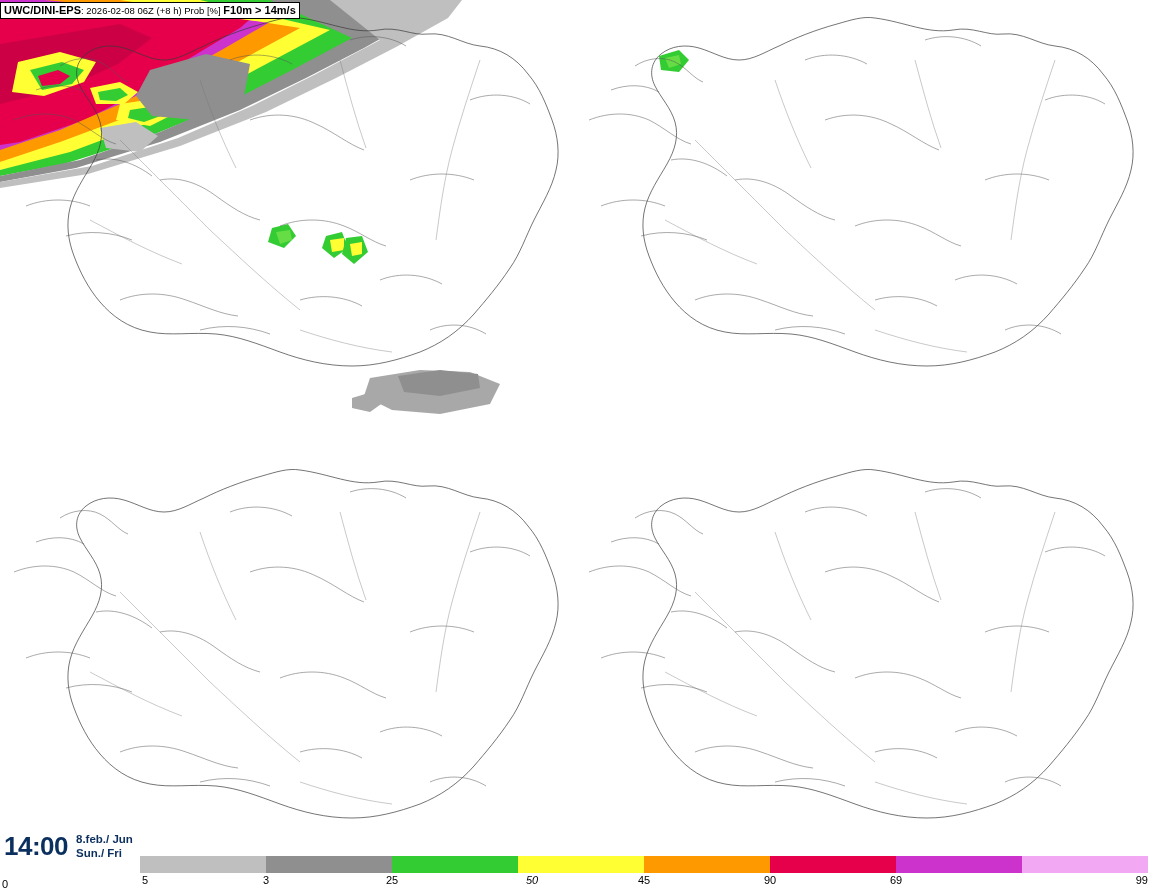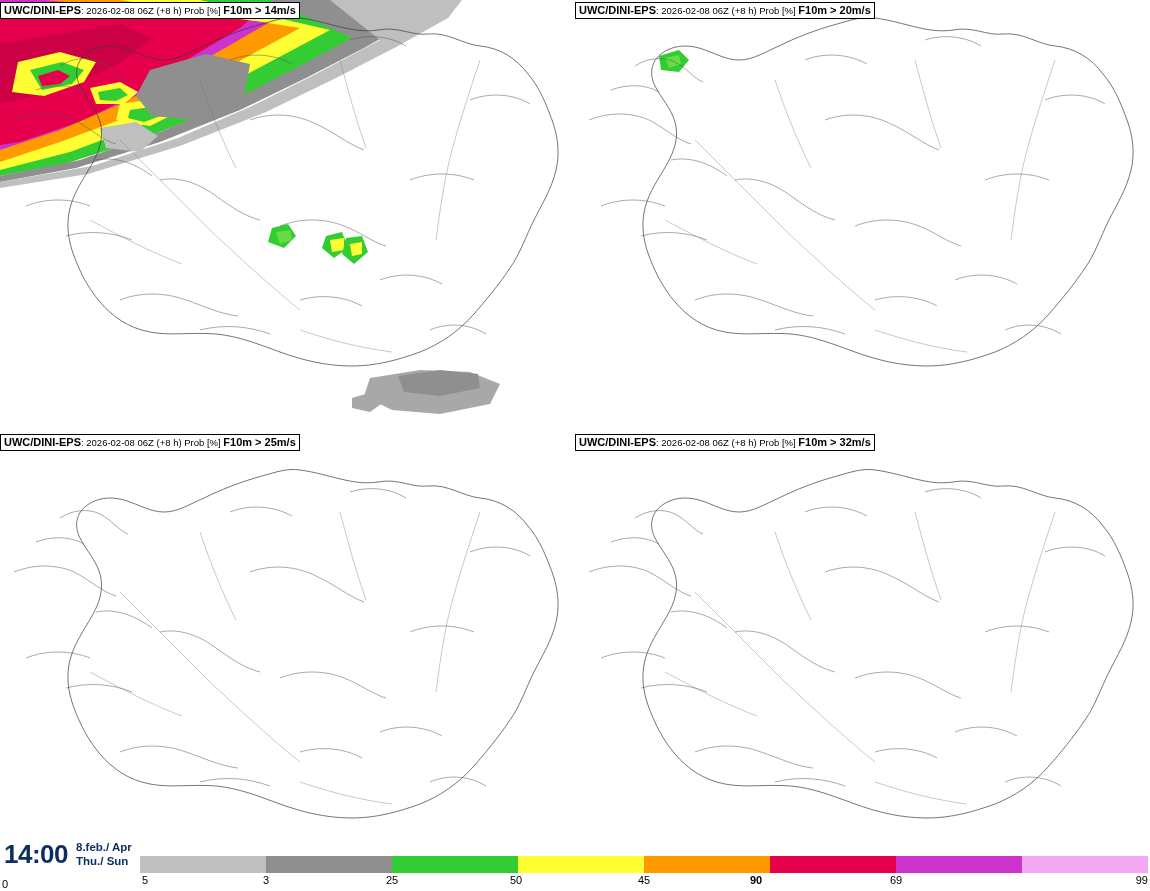--- a/index.html
+++ b/index.html
@@ -61,21 +61,20 @@
     background: #ffffff;
   }
   #time-box {
     position: absolute;
     left: 0px; top: 5px;
     width: 138px; height: 42px;
     display: flex;
     align-items: center;
     gap: 8px;
     padding-left: 4px;
-    margin-top: 8px;
   }
   #time-big {
     font-size: 26px;
     font-weight: bold;
     color: #0b2f5e;
     letter-spacing: -0.5px;
   }
   #time-date {
     font-size: 11.5px;
     font-weight: bold;
@@ -273,23 +272,20 @@
         <g class="hairline">
           <path d="M120,140 C150,170 180,200 210,230 C240,258 270,286 300,310"></path>
           <path d="M480,60 C470,90 460,120 452,150 C444,180 440,210 436,240"></path>
           <path d="M200,80 C210,110 222,140 236,168"></path>
           <path d="M340,60 C348,90 356,120 366,148"></path>
           <path d="M90,220 C120,236 150,252 182,264"></path>
           <path d="M300,330 C330,340 360,348 392,352"></path>
         </g>
       </g>
     </svg>
-    <div class="panel-title">
-      <span class="model">UWC/DINI-EPS</span><span class="meta">: 2026-02-08 06Z (+8 h) Prob [%] </span><span class="param">F10m &gt; 20m/s</span>
-    </div>
   </div>
 
   <div class="panel" id="panel-2">
     <svg class="map-svg" viewBox="0 0 575 432" preserveAspectRatio="none">
       <defs>
           <clipPath id="clip2">
             <rect x="0" y="0" width="575" height="432"></rect>
           </clipPath>
         </defs>
       <g clip-path="url(#clip2)" transform="translate(0,20)">
@@ -331,23 +327,20 @@
         <g class="hairline">
           <path d="M120,140 C150,170 180,200 210,230 C240,258 270,286 300,310"></path>
           <path d="M480,60 C470,90 460,120 452,150 C444,180 440,210 436,240"></path>
           <path d="M200,80 C210,110 222,140 236,168"></path>
           <path d="M340,60 C348,90 356,120 366,148"></path>
           <path d="M90,220 C120,236 150,252 182,264"></path>
           <path d="M300,330 C330,340 360,348 392,352"></path>
         </g>
       </g>
     </svg>
-    <div class="panel-title">
-      <span class="model">UWC/DINI-EPS</span><span class="meta">: 2026-02-08 06Z (+8 h) Prob [%] </span><span class="param">F10m &gt; 25m/s</span>
-    </div>
   </div>
 
   <div class="panel" id="panel-3">
     <svg class="map-svg" viewBox="0 0 575 432" preserveAspectRatio="none">
       <defs>
           <clipPath id="clip3">
             <rect x="0" y="0" width="575" height="432"></rect>
           </clipPath>
         </defs>
       <g clip-path="url(#clip3)" transform="translate(0,20)">
@@ -389,52 +382,49 @@
         <g class="hairline">
           <path d="M120,140 C150,170 180,200 210,230 C240,258 270,286 300,310"></path>
           <path d="M480,60 C470,90 460,120 452,150 C444,180 440,210 436,240"></path>
           <path d="M200,80 C210,110 222,140 236,168"></path>
           <path d="M340,60 C348,90 356,120 366,148"></path>
           <path d="M90,220 C120,236 150,252 182,264"></path>
           <path d="M300,330 C330,340 360,348 392,352"></path>
         </g>
       </g>
     </svg>
-    <div class="panel-title">
-      <span class="model">UWC/DINI-EPS</span><span class="meta">: 2026-02-08 06Z (+8 h) Prob [%] </span><span class="param">F10m &gt; 32m/s</span>
-    </div>
   </div>
 
   <div id="bottom-bar">
     <div id="time-box">
       <div id="time-big">14:00</div>
       <div id="time-date">
-        <div>8.feb./ Apr</div>
-        <div>Thu./ Sun</div>
+        <div>8.feb./ Jun</div>
+        <div>Sun./ Fri</div>
       </div>
     </div>
     <div id="zero-label">0</div>
   </div>
 
   <div id="colorbar-wrap">
     <div id="colorbar">
         <div class="seg" style="background: rgb(191, 191, 191);"></div>
         <div class="seg" style="background: rgb(143, 143, 143);"></div>
         <div class="seg" style="background: rgb(51, 204, 51);"></div>
         <div class="seg" style="background: rgb(255, 255, 51);"></div>
         <div class="seg" style="background: rgb(255, 153, 0);"></div>
         <div class="seg" style="background: rgb(230, 0, 76);"></div>
         <div class="seg" style="background: rgb(204, 51, 204);"></div>
         <div class="seg" style="background: rgb(242, 168, 242);"></div>
       </div>
     <div id="colorbar-ticks">
         <div class="tick" style="left: 2px; transform: translateX(0px);">5</div>
         <div class="tick" style="left: 126px;">3</div>
         <div class="tick" style="left: 252px;">25</div>
-        <div class="tick" style="left: 376px;">50</div>
+        <div class="tick" style="left: 392px; font-style: italic;">50</div>
         <div class="tick" style="left: 504px;">45</div>
-        <div class="tick" style="left: 616px; font-weight: bold;">90</div>
+        <div class="tick" style="left: 630px;">90</div>
         <div class="tick" style="left: 756px;">69</div>
         <div class="tick last" style="left: 1008px;">99</div>
       </div>
   </div>
 
 </div>
 
 </body></html>

